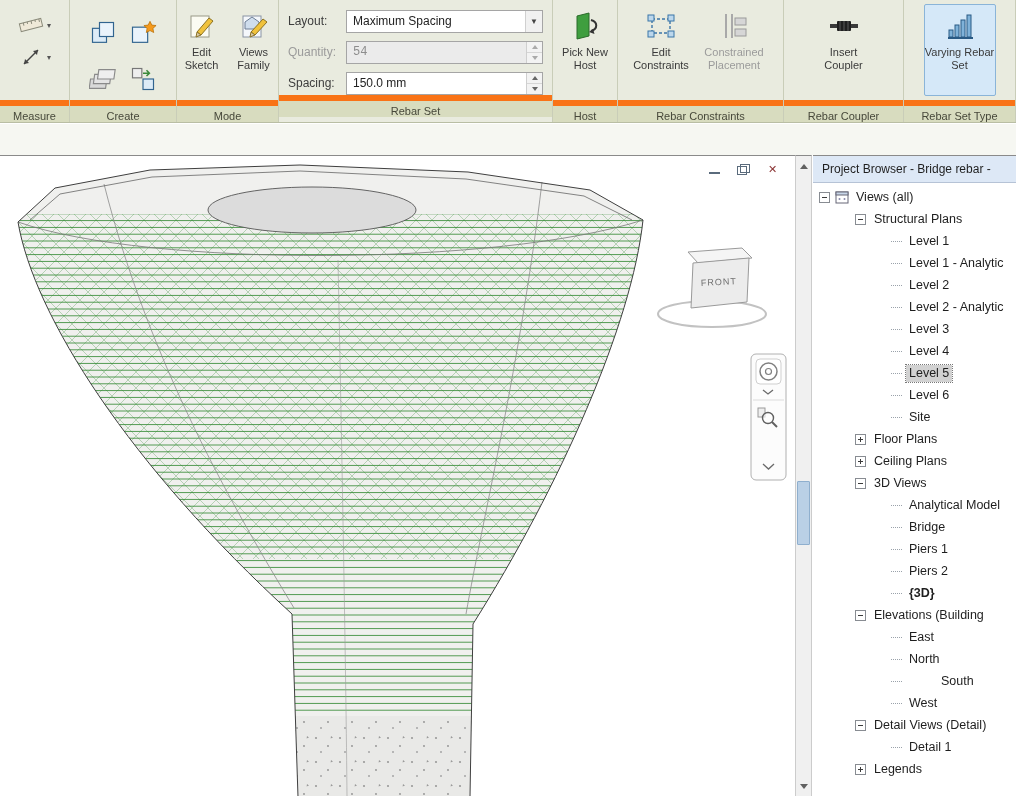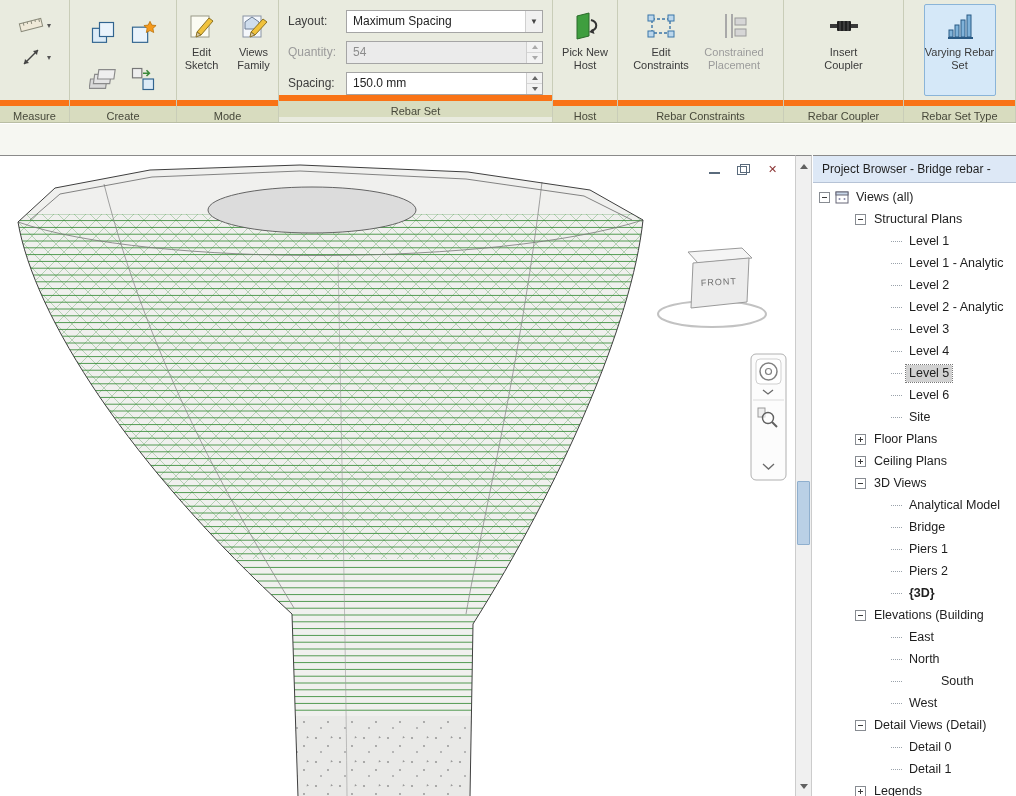--- a/index.html
+++ b/index.html
@@ -35,21 +35,21 @@
   .rs { display:flex; flex-direction:column; gap:7px; padding:9px 9px 0 9px; width:100%; }
   .rs-row { display:flex; align-items:center; height:24px; }
   .rs-label { width:58px; font-size:12px; color:#3d3d3d; flex:0 0 58px; }
   .rs-label.dis { color:#9b9b9b; }
   .combo { flex:1; height:23px; border:1px solid #a5a5a5; background:#fff; display:flex; align-items:center;
            font-size:12px; padding-left:6px; color:#222; cursor:default; }
   .combo .chev { margin-left:auto; width:17px; height:100%; display:flex; align-items:center; justify-content:center;
                  border-left:1px solid #d0d0d0; color:#444; font-size:8px; background:#f1f1f1; }
   .spin { flex:1; height:23px; border:1px solid #a5a5a5; background:#fff; display:flex; align-items:center;
           font-size:12px; padding-left:6px; color:#222; }
-  .spin.disabled { background:#ebebeb; color:#8d8d8d; }
+  .spin.disabled { background:#ebebeb; color:#8d8d8d;font-family:Liberation Mono, monospace; }
   .spin-arrows { margin-left:auto; width:16px; height:100%; display:flex; flex-direction:column; border-left:1px solid #cfcfcf; }
   .spin-up, .spin-dn { flex:1; display:flex; align-items:center; justify-content:center; background:#f3f3f3; }
   .spin-up { border-bottom:1px solid #d6d6d6; }
   .tri-up { width:0;height:0;border-left:3px solid transparent;border-right:3px solid transparent;border-bottom:4px solid #666; }
   .tri-dn { width:0;height:0;border-left:3px solid transparent;border-right:3px solid transparent;border-top:4px solid #666; }
   .spin.disabled .tri-up { border-bottom-color:#aaa; } .spin.disabled .tri-dn { border-top-color:#aaa; }
 
   
   .options-bar { position:absolute; top:124px; left:0; width:1016px; height:31px; background:#f6f7f2; }
 
@@ -475,24 +475,20 @@
       <div class="tree-row" style="padding-left: 78px;">
         <span class="dash"></span>
         <span class="tlabel">West</span>
       </div>
       <div class="tree-row" style="padding-left: 42px;">
         <span class="exp"></span>
         <span class="tlabel">Detail Views (Detail)</span>
       </div>
       <div class="tree-row" style="padding-left: 78px;">
         <span class="dash"></span>
-        <span class="tlabel">Detail 0</span>
-      </div>
-      <div class="tree-row" style="padding-left: 78px;">
-        <span class="dash"></span>
         <span class="tlabel">Detail 1</span>
       </div>
       <div class="tree-row" style="padding-left: 42px;">
         <span class="exp plus"></span>
         <span class="tlabel">Legends</span>
       </div>
     </div>
 </div>
 
 </body></html>

